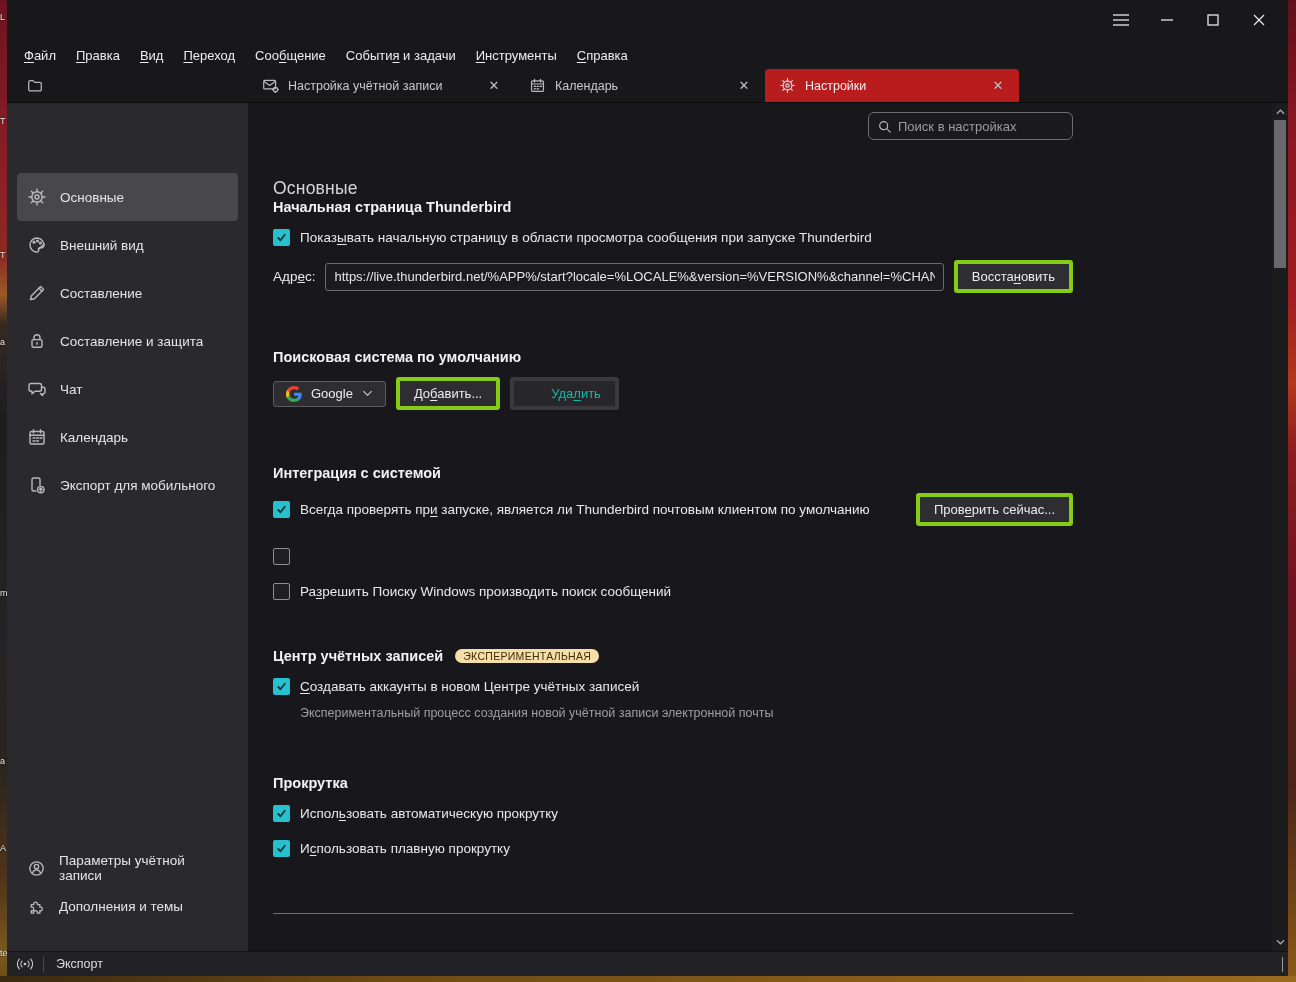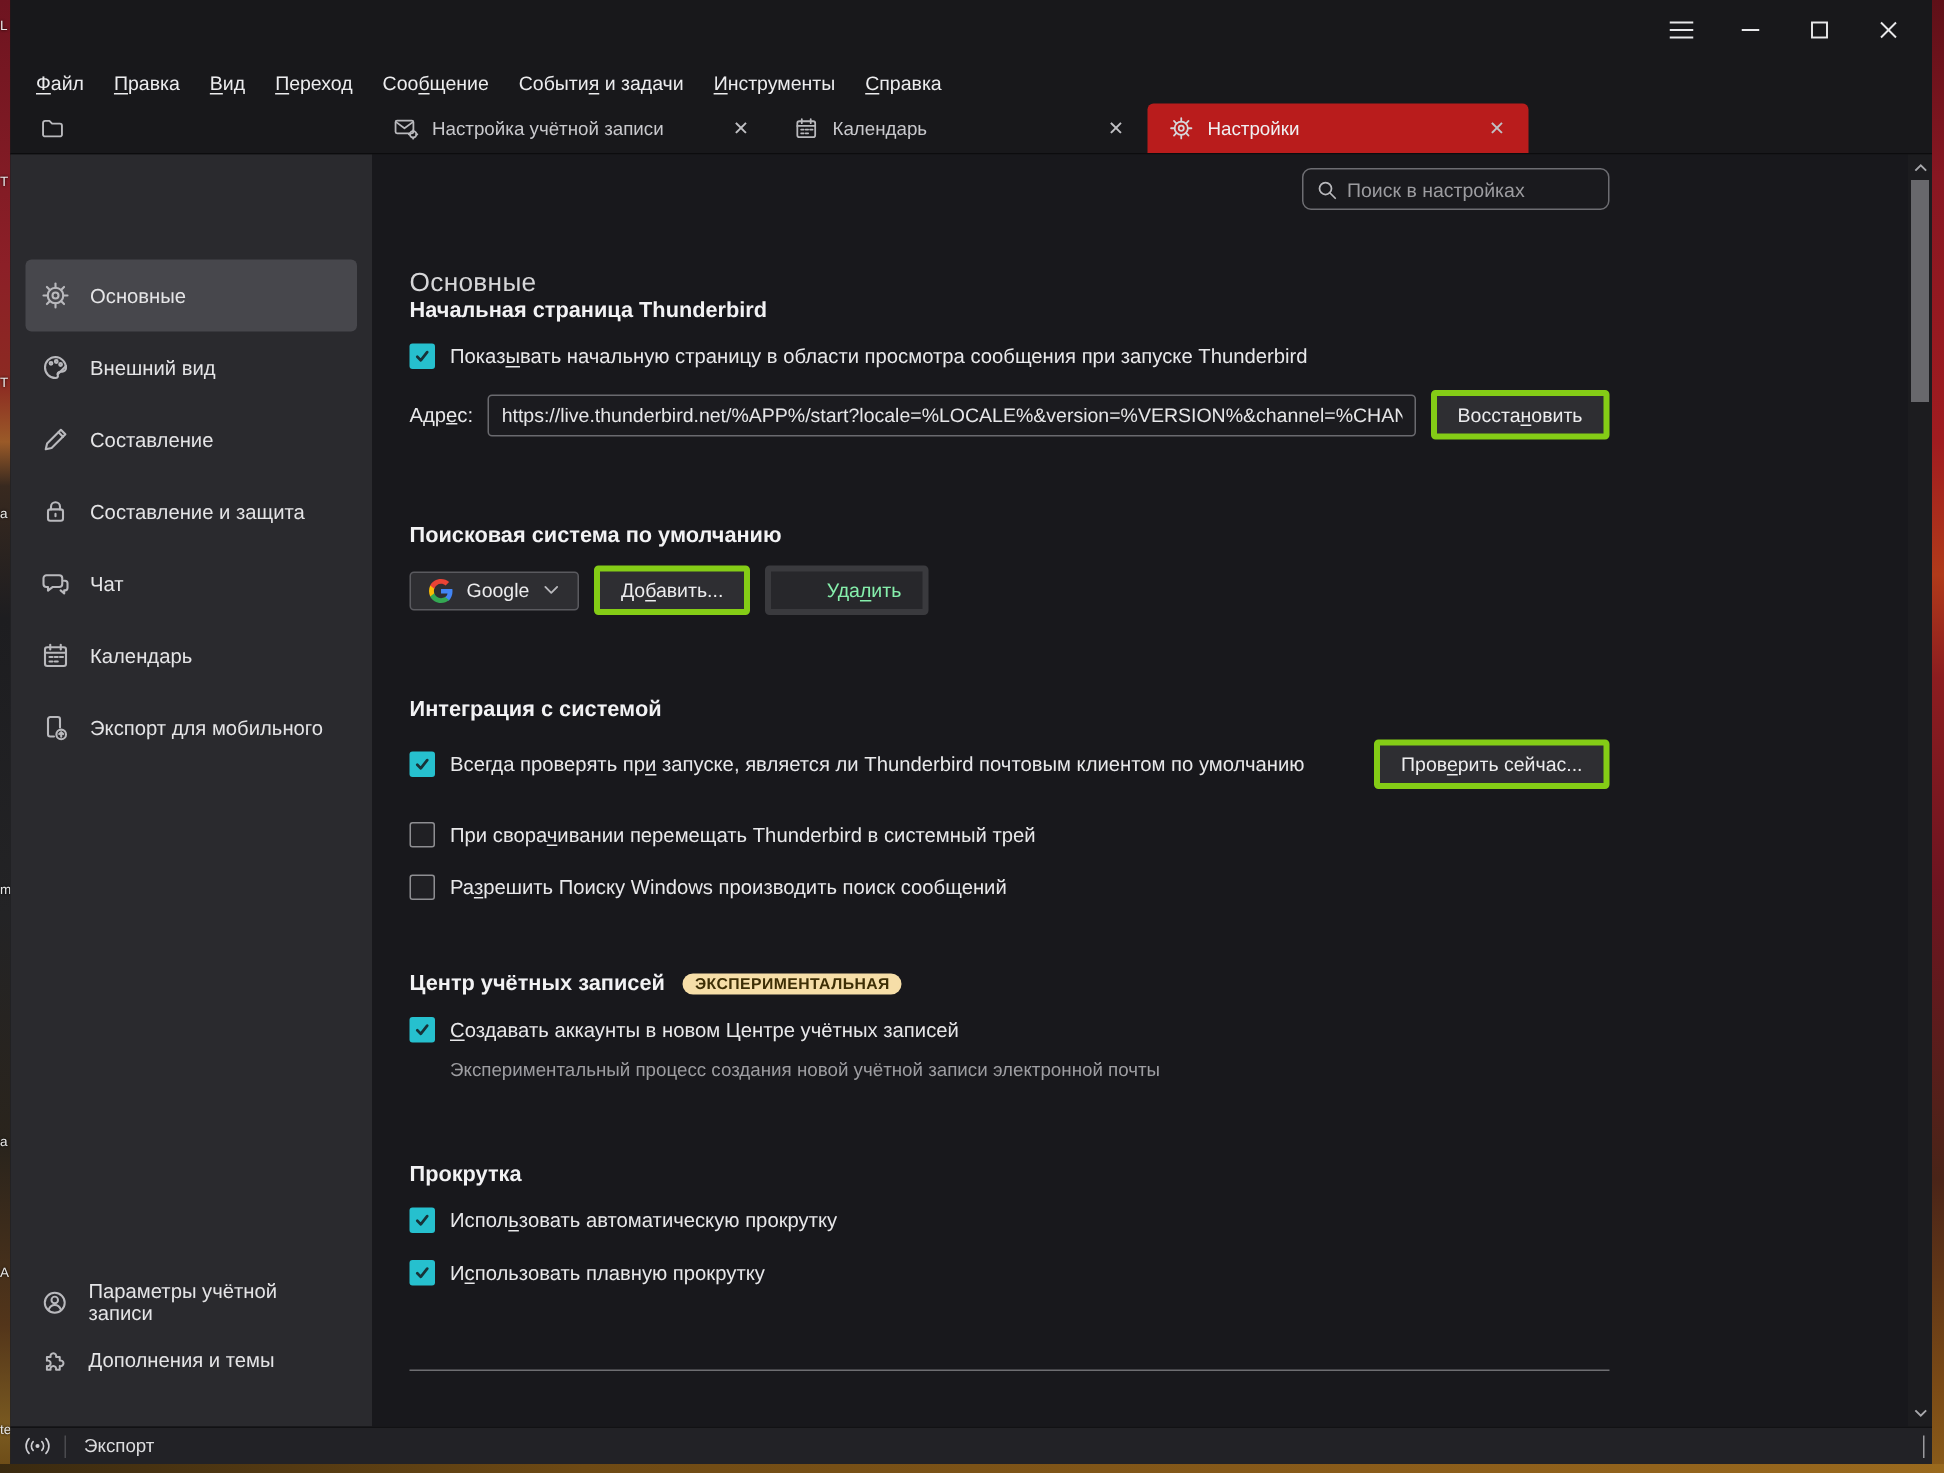--- a/index.html
+++ b/index.html
@@ -61,33 +61,33 @@
 
   .check-row { display:flex; align-items:center; gap:10px; color:#e8e8ea; font-size:13.5px; }
   .check-row .cb-label { line-height:17px; }
   .cb-label u { text-underline-offset:2px; }
   .cb { width:17px; height:17px; border-radius:2px; flex:0 0 auto; display:flex; align-items:center; justify-content:center; }
   .cb.checked { background:#26c0ce; }
   .cb.unchecked { background:#202024; border:1px solid #8e8e92; }
 
   .btn { background:#2e2e32; border:4px solid #84cc16; border-radius:3px; color:#ececee; font-size:13px; font-family:"Liberation Sans",sans-serif; padding:5px 14px; cursor:default; white-space:nowrap; }
   .btn u { text-underline-offset:2px; }
-  .btn.disabled { background:#27272b; border-color:#3a3a3e; color:#86efac;padding-left:37px; }
+  .btn.disabled { background:#27272b; border-color:#3a3a3e; color:#14b8a6;padding-left:37px; }
 
   .addr-row { display:flex; align-items:center; margin-top:14px; gap:10px; }
   .addr-label { color:#e8e8ea; font-size:13.5px; white-space:nowrap; }
   .addr-row input { flex:1; height:28px; background:#1b1b1f; border:1px solid #6a6a6f; border-radius:3px; color:#e6e6e8; font-size:13px; padding:0 8px; font-family:"Liberation Sans",sans-serif; min-width:0; }
 
   .engine-row { display:flex; align-items:center; gap:10px; margin-top:12px; }
   .dropdown { display:flex; align-items:center; gap:9px; background:#2e2e32; border:1px solid #5a5a5f; border-radius:3px; padding:4px 12px; color:#ececee; font-size:13px; }
 
   .row-split { display:flex; align-items:center; justify-content:space-between; }
   .row-split .check-row { flex:1; }
 
-  .badge { background:#f6dea8; color:#3d2e05; font-size:10.5px; font-weight:700; padding:1px 8px; border-radius:8px; letter-spacing:.3px; }
+  .badge { background:#f6dea8; color:#3d2e05; font-size:10.5px; font-weight:400; padding:1px 8px; border-radius:8px; letter-spacing:.3px; }
   .desc { color:#9e9ea2; font-size:12.5px; margin-top:11px; padding-left:27px; }
 
   .divider { border:none; border-top:1px solid #6e6e72; width:800px; margin-top:56px; }
 
   
   .scrollbar { width:16px; background:#1c1c1f; position:relative; }
   .sb-arrow { position:absolute; left:0; width:16px; height:14px; display:flex; align-items:center; justify-content:center; color:#a8a8ac; font-size:10px; }
   .sb-up { top:2px; } .sb-down { bottom:2px; }
   .sb-thumb { position:absolute; left:2px; top:17px; width:12px; height:148px; background:#68686c; }
 
@@ -355,21 +355,20 @@
                   <svg width="11" height="11" viewBox="0 0 12 12">
                     <path d="M2.4 6.4l2.5 2.6 4.7-6" stroke="#173339" stroke-width="2" fill="none" stroke-linecap="round" stroke-linejoin="round"></path>
                   </svg>
                 </span>
               <span class="cb-label">Всегда проверять пр<u>и</u> запуске, является ли Thunderbird почтовым клиентом по умолчанию</span>
             </div>
             <button class="btn">Пров<u>е</u>рить сейчас...</button>
           </div>
           <div class="check-row" style="margin-top:22px">
             <span class="cb unchecked"></span>
-            <span class="cb-label">При свора<u>ч</u>ивании перемещать Thunderbird в системный трей</span>
           </div>
           <div class="check-row" style="margin-top:18px">
             <span class="cb unchecked"></span>
             <span class="cb-label">Ра<u>з</u>решить Поиску Windows производить поиск сообщений</span>
           </div>
 
           <div class="h2-row" style="margin-top:48px">
             <h2 class="section-title">Центр учётных записей</h2>
             <span class="badge">ЭКСПЕРИМЕНТАЛЬНАЯ</span>
           </div>

